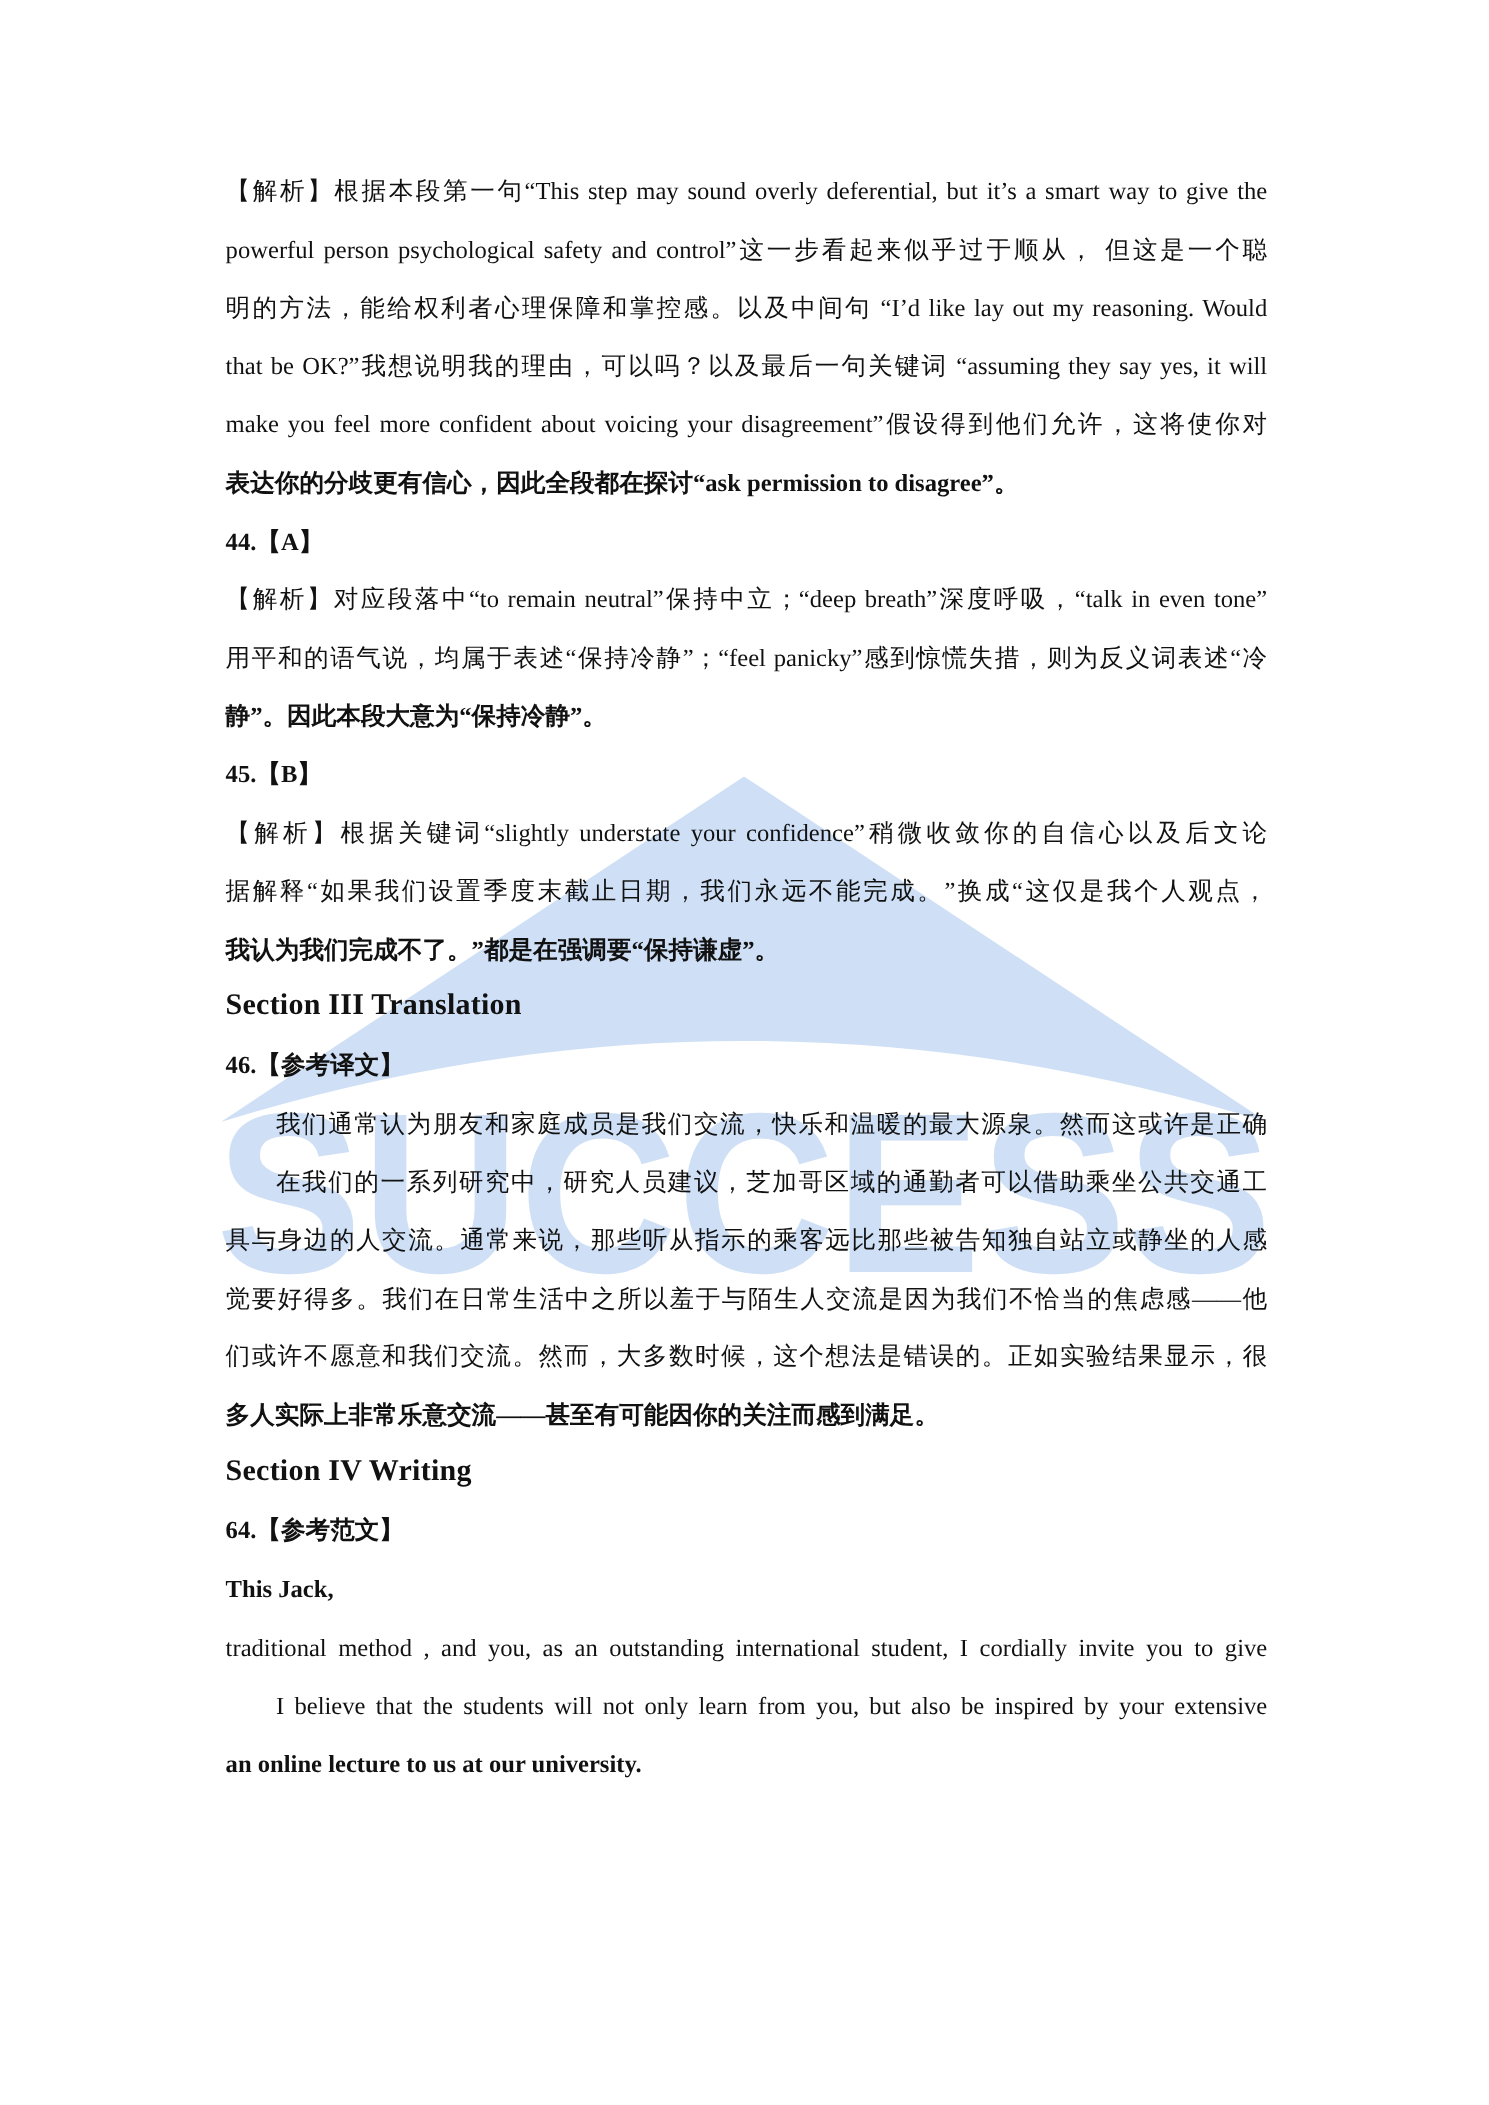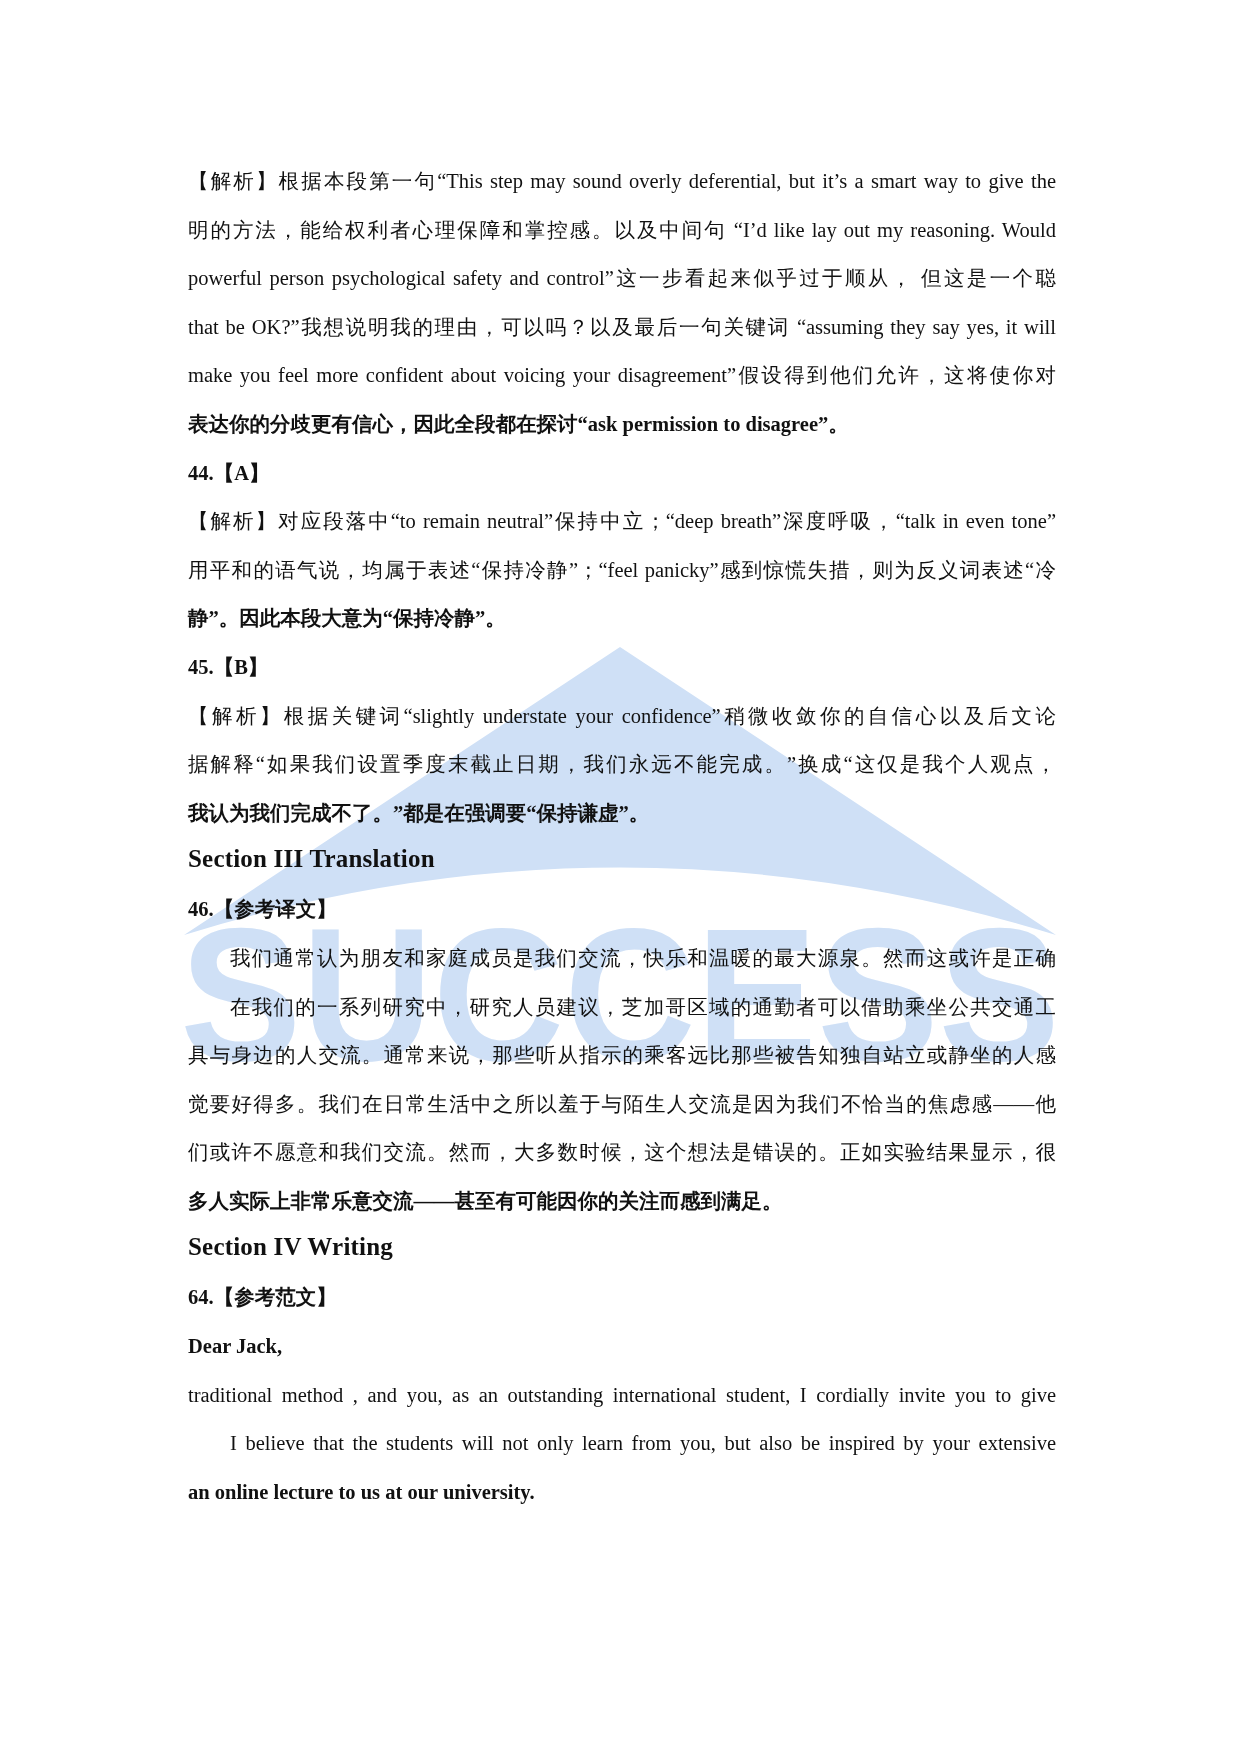--- a/index.html
+++ b/index.html
@@ -1,20 +1,20 @@
 <!DOCTYPE html>
 <html><head>
   <meta charset="utf-8">
   <style>
     html, body { margin: 0; padding: 0; background: #ffffff; }
     body { width: 1241px; height: 1754px; position: relative; overflow: hidden; }
     .page { position: relative; width: 1241px; height: 1754px; background: #ffffff; }
     .watermark { position: absolute; left: 0; top: 0; width: 1241px; height: 1754px; z-index: 0; pointer-events: none; }
     .content {
-      position: absolute; left: 188px; top: 157px; width: 868px; z-index: 1;
+      position: absolute; left: 188px; top: 136px; width: 868px; z-index: 1;
       font-family: "Liberation Serif", "DejaVu Serif", serif;
       font-size: 20.5px; color: #111111;
     }
     .line { height: 48.6px; line-height: 48.6px; white-space: nowrap; overflow: visible; text-align: justify; text-align-last: justify; }
     .line.last { text-align-last: left; font-weight: bold; }
     .line.indent { padding-left: 42px; }
     .heading {
       height: 48px; line-height: 44px; text-align: left;
       font-weight: bold; font-size: 25px; letter-spacing: 0.2px;
     }
@@ -27,22 +27,22 @@
 
   <svg class="watermark" viewBox="0 0 1241 1754" xmlns="http://www.w3.org/2000/svg">
     <path d="M620 647 L1056 935 Q620 800 184 935 Z" fill="#cfe0f6"></path>
     <text x="620" y="1060" text-anchor="middle" fill="#cfe0f6" font-family="Liberation Sans, DejaVu Sans, sans-serif" font-weight="bold" font-size="190" textLength="880" lengthAdjust="spacingAndGlyphs">SUCCESS</text>
   </svg>
 
   <div class="content">
 
     <div>
       <div class="line">【解析】根据本段第一句“This step may sound overly deferential, but it’s a smart way to give the</div>
+      <div class="line">powerful person psychological safety and control”这一步看起来似乎过于顺从， 但这是一个聪</div>
       <div class="line">明的方法，能给权利者心理保障和掌控感。以及中间句 “I’d like lay out my reasoning. Would</div>
-      <div class="line">powerful person psychological safety and control”这一步看起来似乎过于顺从， 但这是一个聪</div>
       <div class="line">that be OK?”我想说明我的理由，可以吗？以及最后一句关键词 “assuming they say yes, it will</div>
       <div class="line">make you feel more confident about voicing your disagreement”假设得到他们允许，这将使你对</div>
       <div class="line last">表达你的分歧更有信心，因此全段都在探讨“ask permission to disagree”。</div>
     </div>
 
     <div>
       <div class="line last num">44.【A】</div>
       <div class="line">【解析】对应段落中“to remain neutral”保持中立；“deep breath”深度呼吸，“talk in even tone”</div>
       <div class="line">用平和的语气说，均属于表述“保持冷静”；“feel panicky”感到惊慌失措，则为反义词表述“冷</div>
       <div class="line last">静”。因此本段大意为“保持冷静”。</div>
@@ -64,20 +64,20 @@
       <div class="line">具与身边的人交流。通常来说，那些听从指示的乘客远比那些被告知独自站立或静坐的人感</div>
       <div class="line">觉要好得多。我们在日常生活中之所以羞于与陌生人交流是因为我们不恰当的焦虑感——他</div>
       <div class="line">们或许不愿意和我们交流。然而，大多数时候，这个想法是错误的。正如实验结果显示，很</div>
       <div class="line last">多人实际上非常乐意交流——甚至有可能因你的关注而感到满足。</div>
     </div>
 
     <div class="heading">Section IV Writing</div>
 
     <div>
       <div class="line last num">64.【参考范文】</div>
-      <div class="line last">Dear Jack,</div>
+      <div class="line last">This Jack,</div>
       <div class="line">traditional method , and you, as an outstanding international student, I cordially invite you to give</div>
       <div class="line indent">I believe that the students will not only learn from you, but also be inspired by your extensive</div>
       <div class="line last">an online lecture to us at our university.</div>
     </div>
 
   </div>
 </div>
 
 </body></html>

